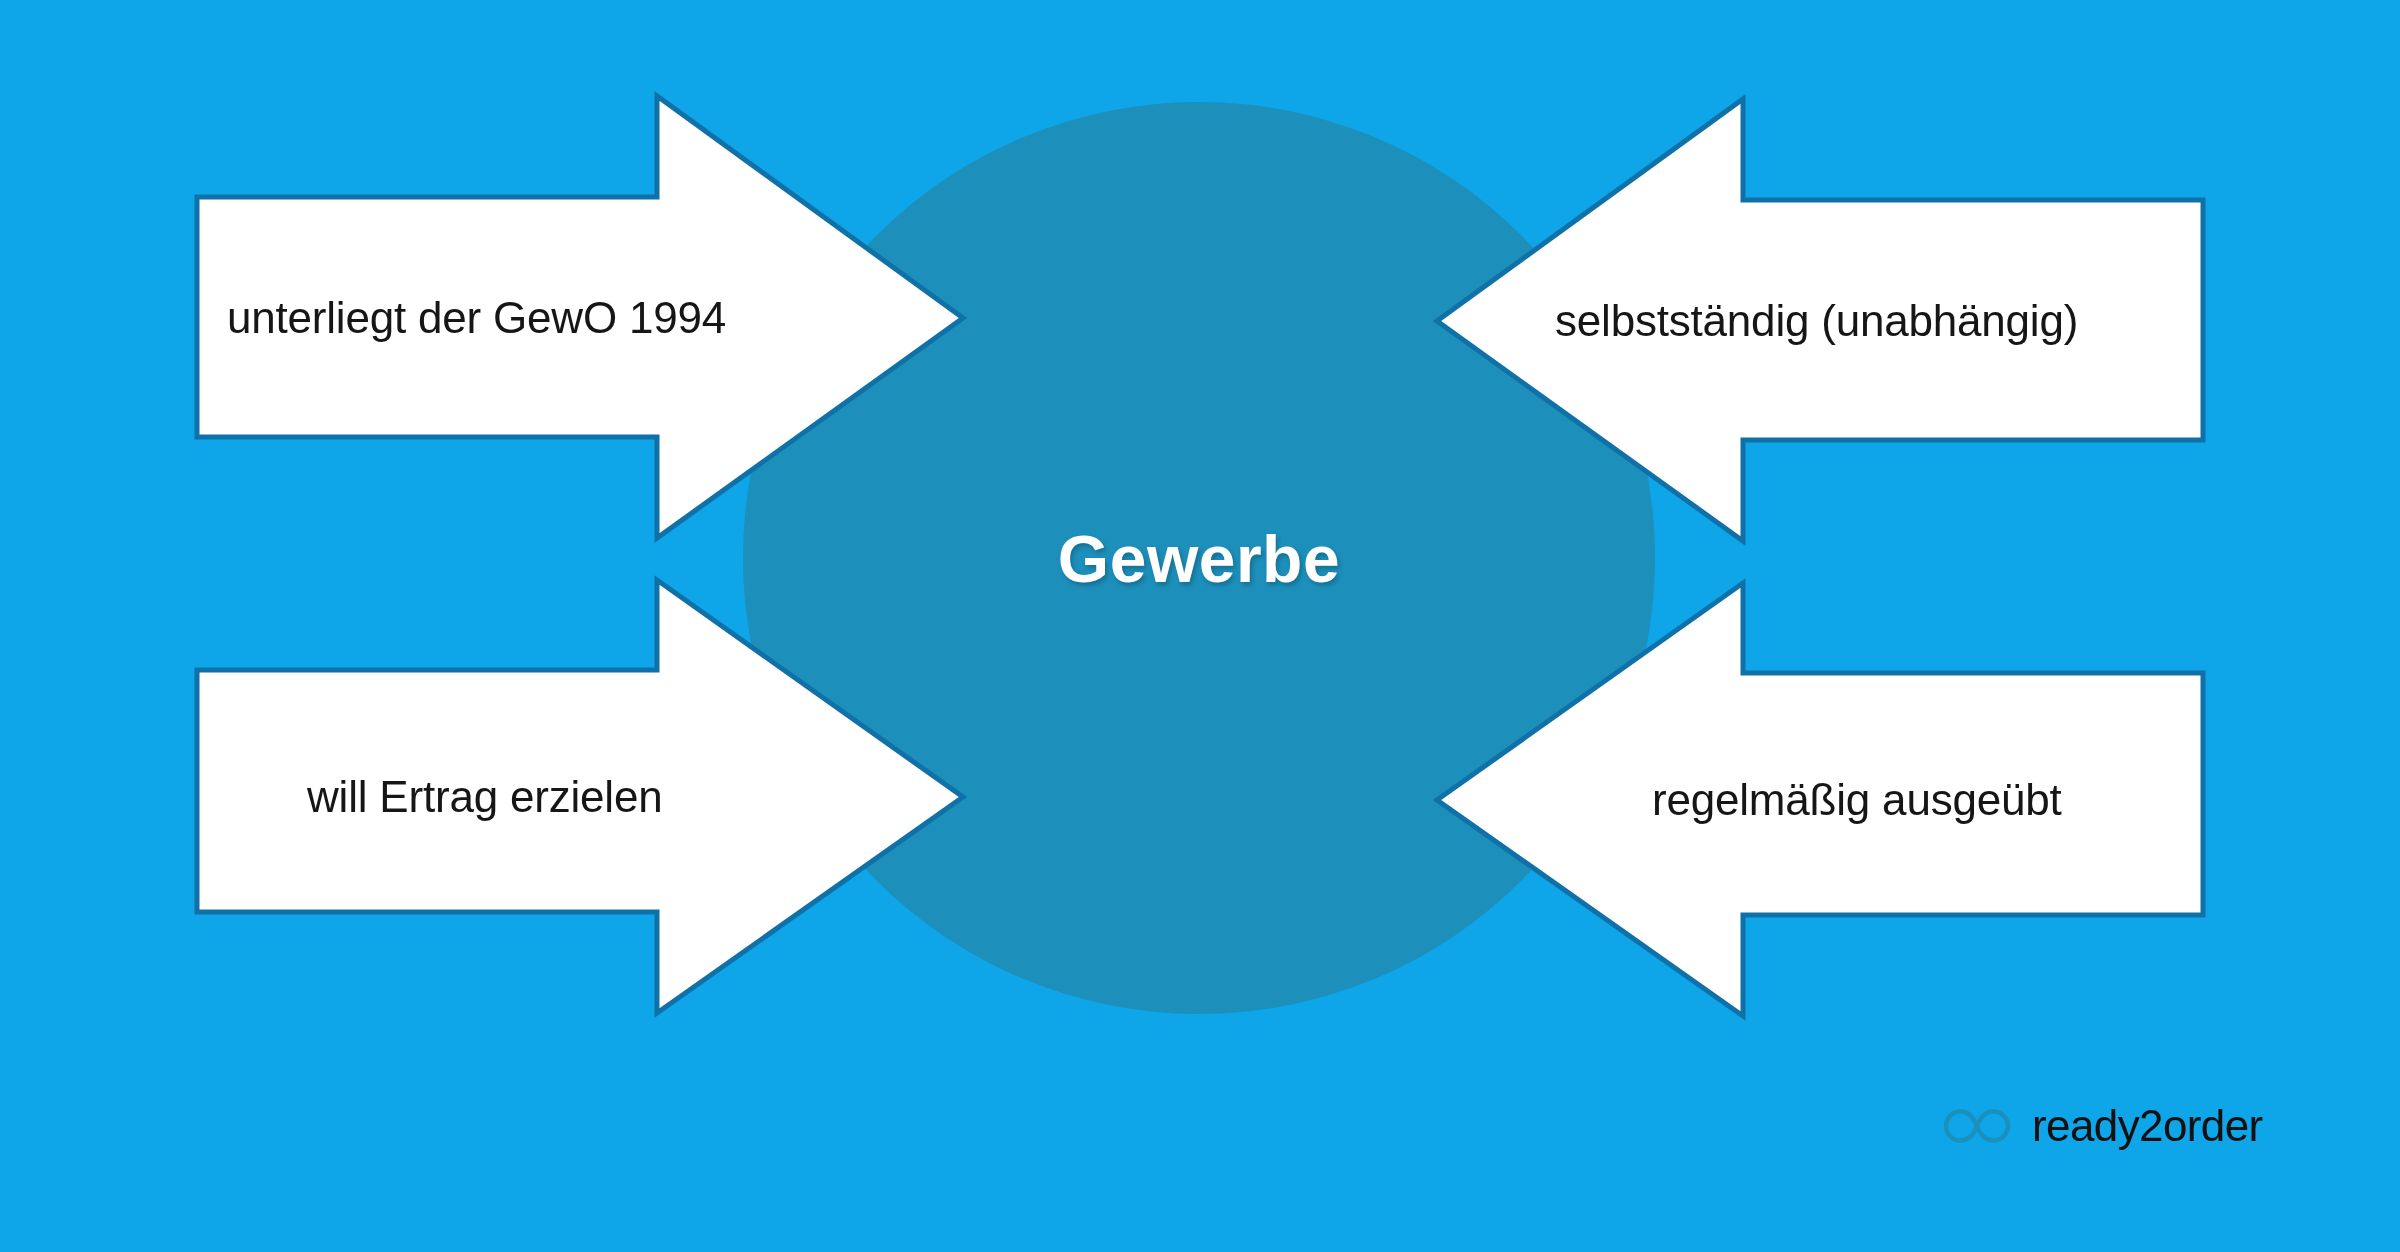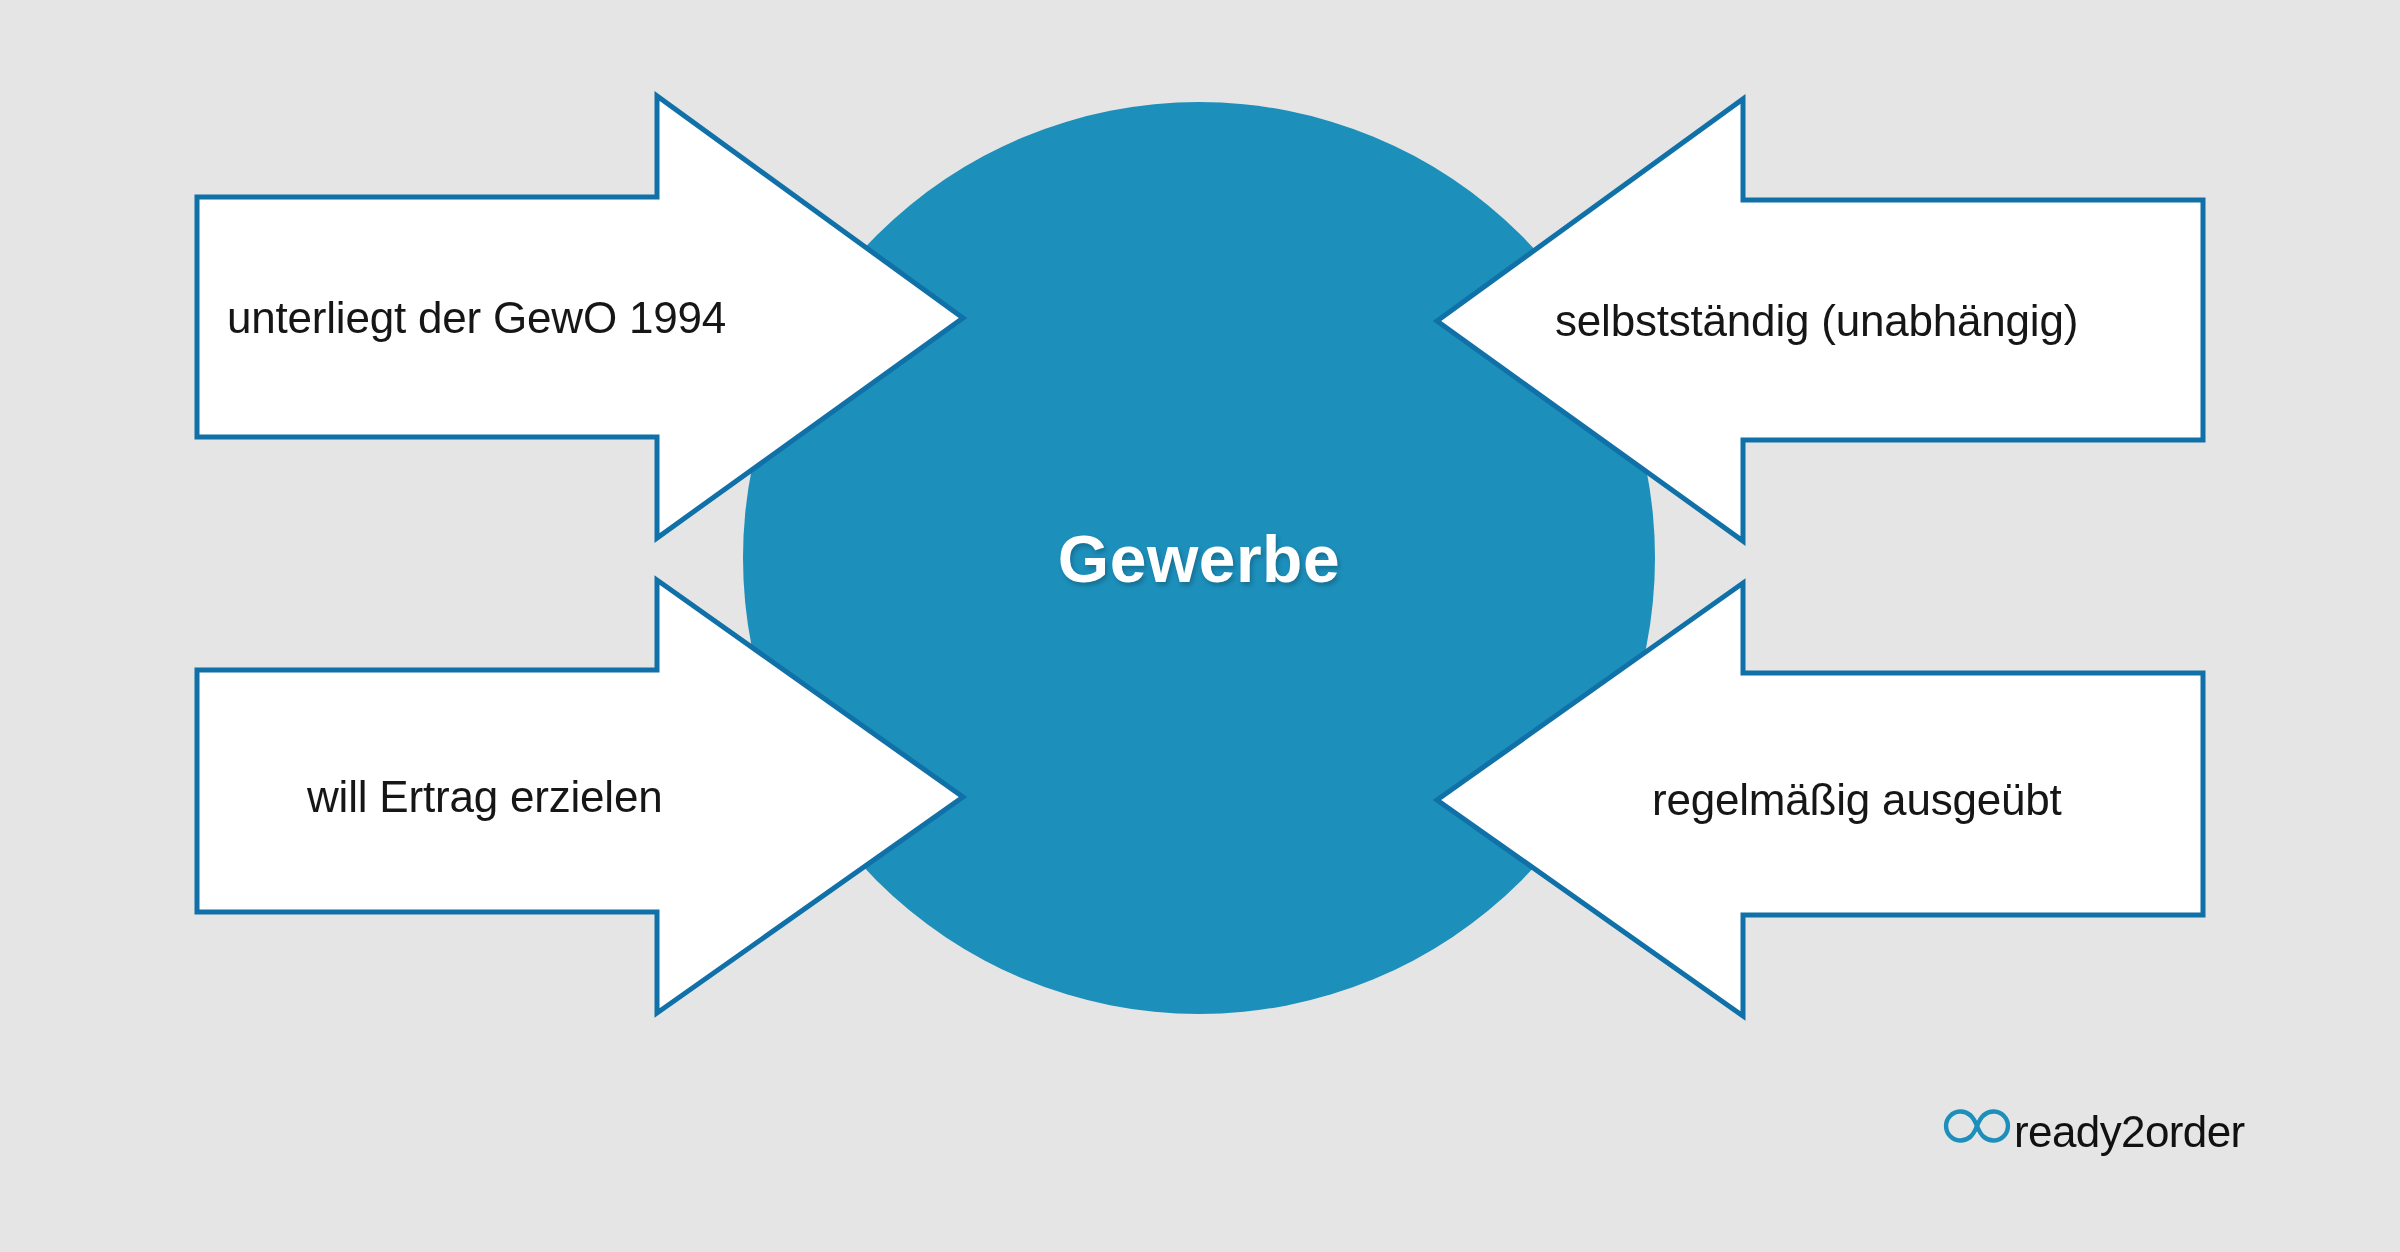--- a/index.html
+++ b/index.html
@@ -9,21 +9,21 @@
     background: #ffffff;
   }
   body {
     font-family: "Liberation Sans", sans-serif;
     -webkit-font-smoothing: antialiased;
   }
   #stage {
     position: relative;
     width: 2400px;
     height: 1252px;
-    background: #e5e5e5;
+    background: #0ea5e9;
     overflow: hidden;
   }
   #diagram-svg {
     position: absolute;
     left: 0;
     top: 0;
     width: 2400px;
     height: 1252px;
     display: block;
   }
@@ -49,21 +49,22 @@
     font-weight: bold;
     fill: #ffffff;
     letter-spacing: 0.5px;
   }
   
   #brand-logo {
     position: absolute;
     left: 1940px;
     top: 1098px;
     display: flex;
-    align-items: flex-end;
+    align-items: center;
+    gap: 18px;
   }
   #brand-logo .logo-mark {
     width: 74px;
     height: 56px;
     flex: 0 0 auto;
   }
   #brand-logo .logo-word {
     font-family: "Liberation Sans", sans-serif;
     font-size: 44px;
     font-weight: 400;

